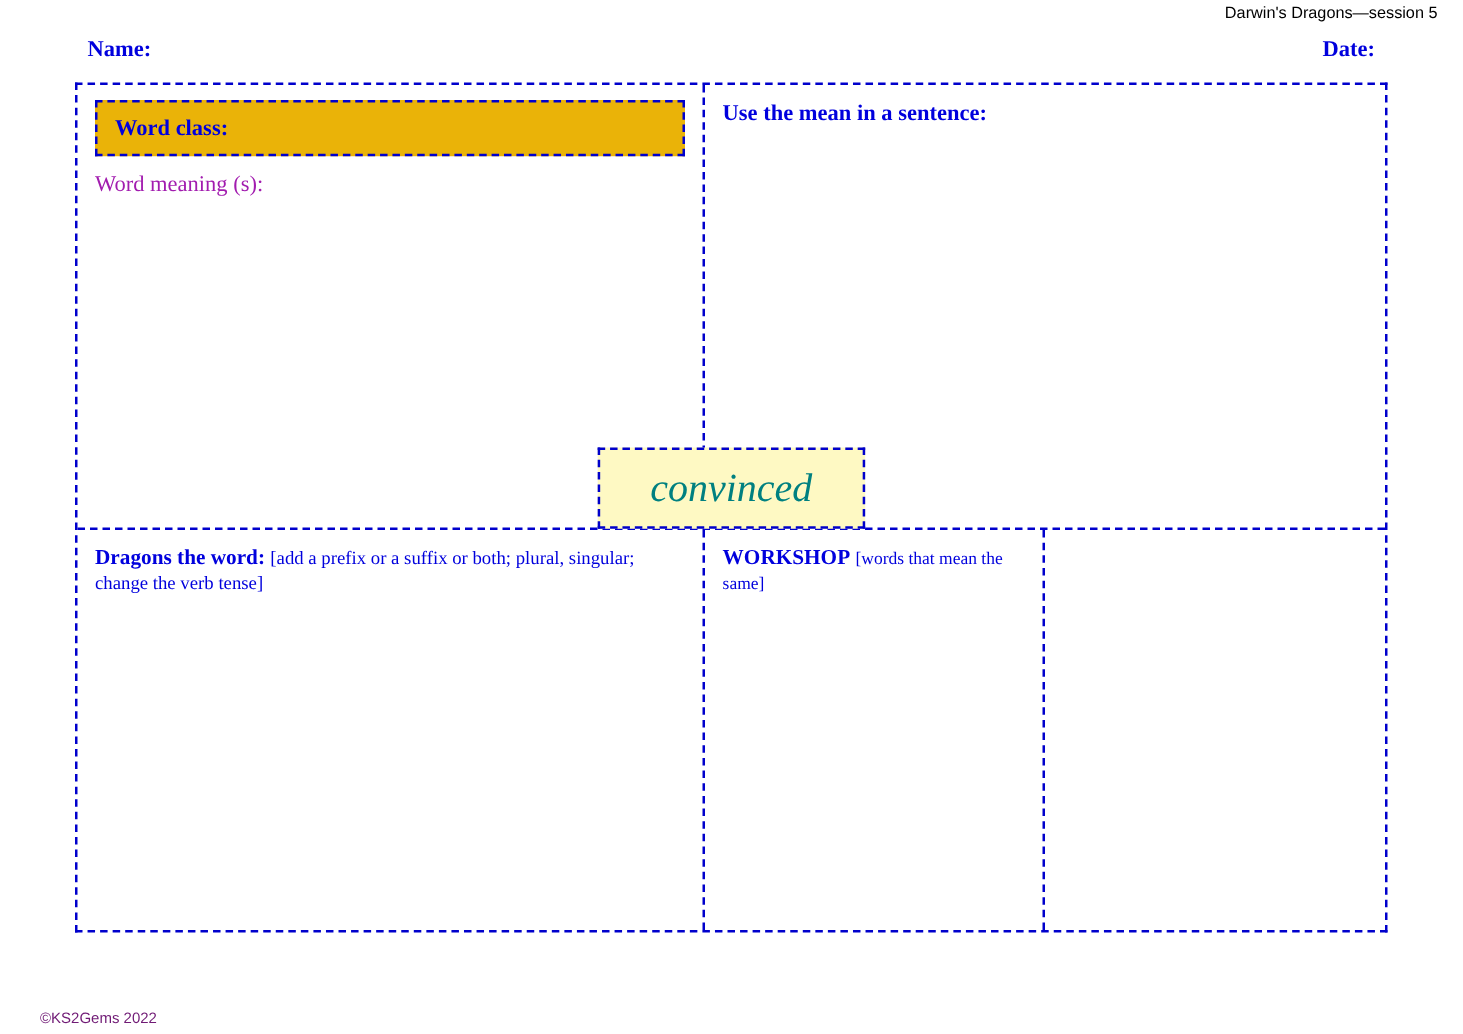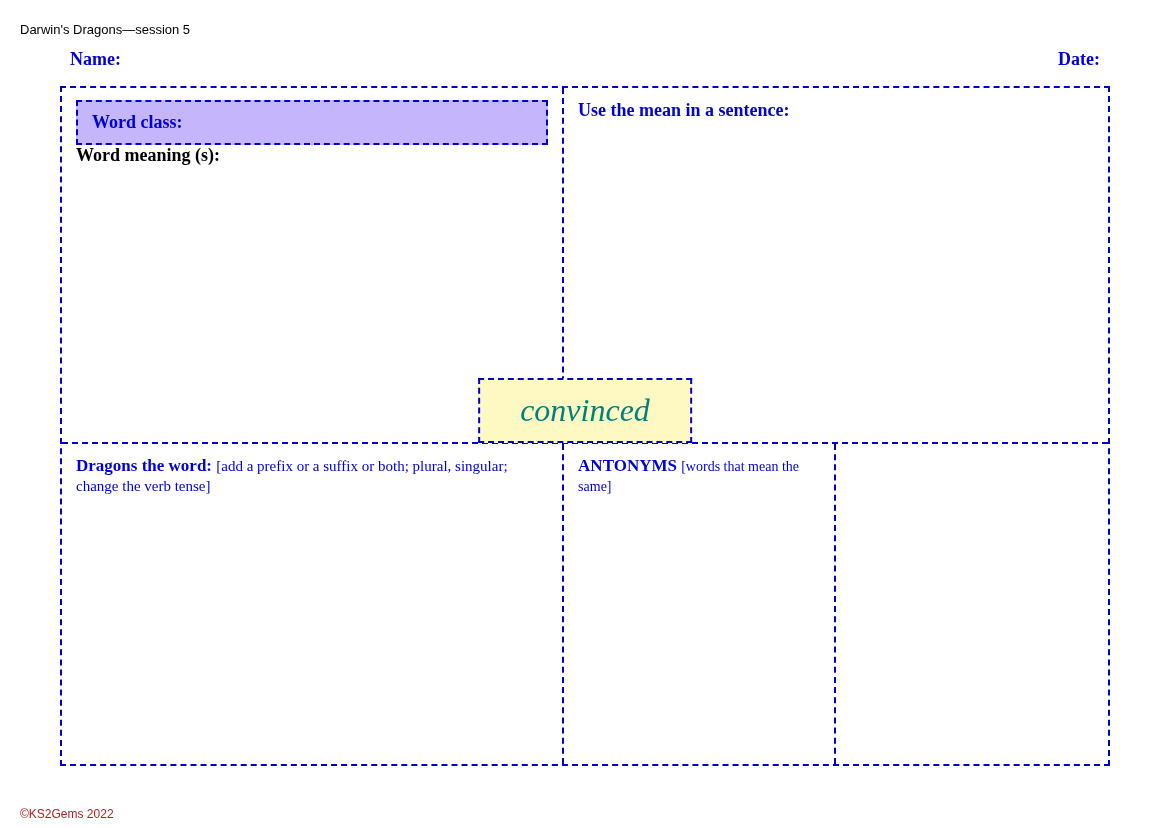--- a/index.html
+++ b/index.html
@@ -14,21 +14,22 @@
       width: 1170px;
       height: 827px;
       position: relative;
       overflow: hidden;
     }
 
     .page-header-top {
       display: flex;
       justify-content: space-between;
       align-items: flex-end;
-      padding: 22px 20px 0 20px;
+      padding: 2px 20px 0 20px;
+      flex-direction: column;
     }
 
     .session-label {
       font-size: 13px;
       color: #000;
       font-family: Arial, sans-serif;
     }
 
     .page-title {
       color: #0000dd;
@@ -65,34 +66,35 @@
       width: 48%;
       border-right: 2px dashed #0000cc;
       padding: 12px 14px;
       position: relative;
       display: flex;
       flex-direction: column;
     }
 
     .word-class-box {
       border: 2px dashed #0000cc;
-      background: #c4b5fd;
+      background: #eab308;
       padding: 10px 14px;
+      margin-bottom: 12px;
     }
 
     .word-class-label {
       color: #0000dd;
       font-size: 18px;
       font-weight: bold;
     }
 
     .word-meaning-label {
-      color: #000000;
-      font-size: 18px;
-      font-weight: bold;
+      color: #a21caf;
+      font-size: 18px;
+      font-weight: normal;
       margin-bottom: 8px;
     }
 
     .right-top {
       flex: 1;
       padding: 12px 14px;
     }
 
     .sentence-label {
       color: #0000dd;
@@ -150,23 +152,23 @@
     }
 
     .synonyms-label, .antonyms-label {
       color: #0000dd;
       font-size: 17px;
     }
 
     .footer {
       position: absolute;
       bottom: 6px;
-      left: 20px;
+      left: 32px;
       font-size: 12px;
-      color: #b91c1c;
+      color: #701a75;
       font-family: Arial, sans-serif;
     }
 
     .top-row {
       display: flex;
       height: 360px;
       border-bottom: 2px dashed #0000cc;
       position: relative;
     }
   </style>
@@ -209,21 +211,21 @@
 
     <div class="bottom-left">
       <div class="modify-label">
         <span style="font-weight:bold; color:#0000dd;">Dragons the word:</span>
         <span style="font-weight:normal; font-size:15px; color:#0000dd;">[add a prefix or a suffix or both; plural, singular; change the verb tense]</span>
       </div>
     </div>
 
     <div class="bottom-middle">
       <div class="synonyms-label">
-        <span style="font-weight:bold;">ANTONYMS</span>
+        <span style="font-weight:bold;">WORKSHOP</span>
         <span style="font-weight:normal; font-size:14px;">[words that mean the same]</span>
       </div>
     </div>
 
 
   </div>
 </div>
 
 <div class="footer">©KS2Gems 2022</div>
 

